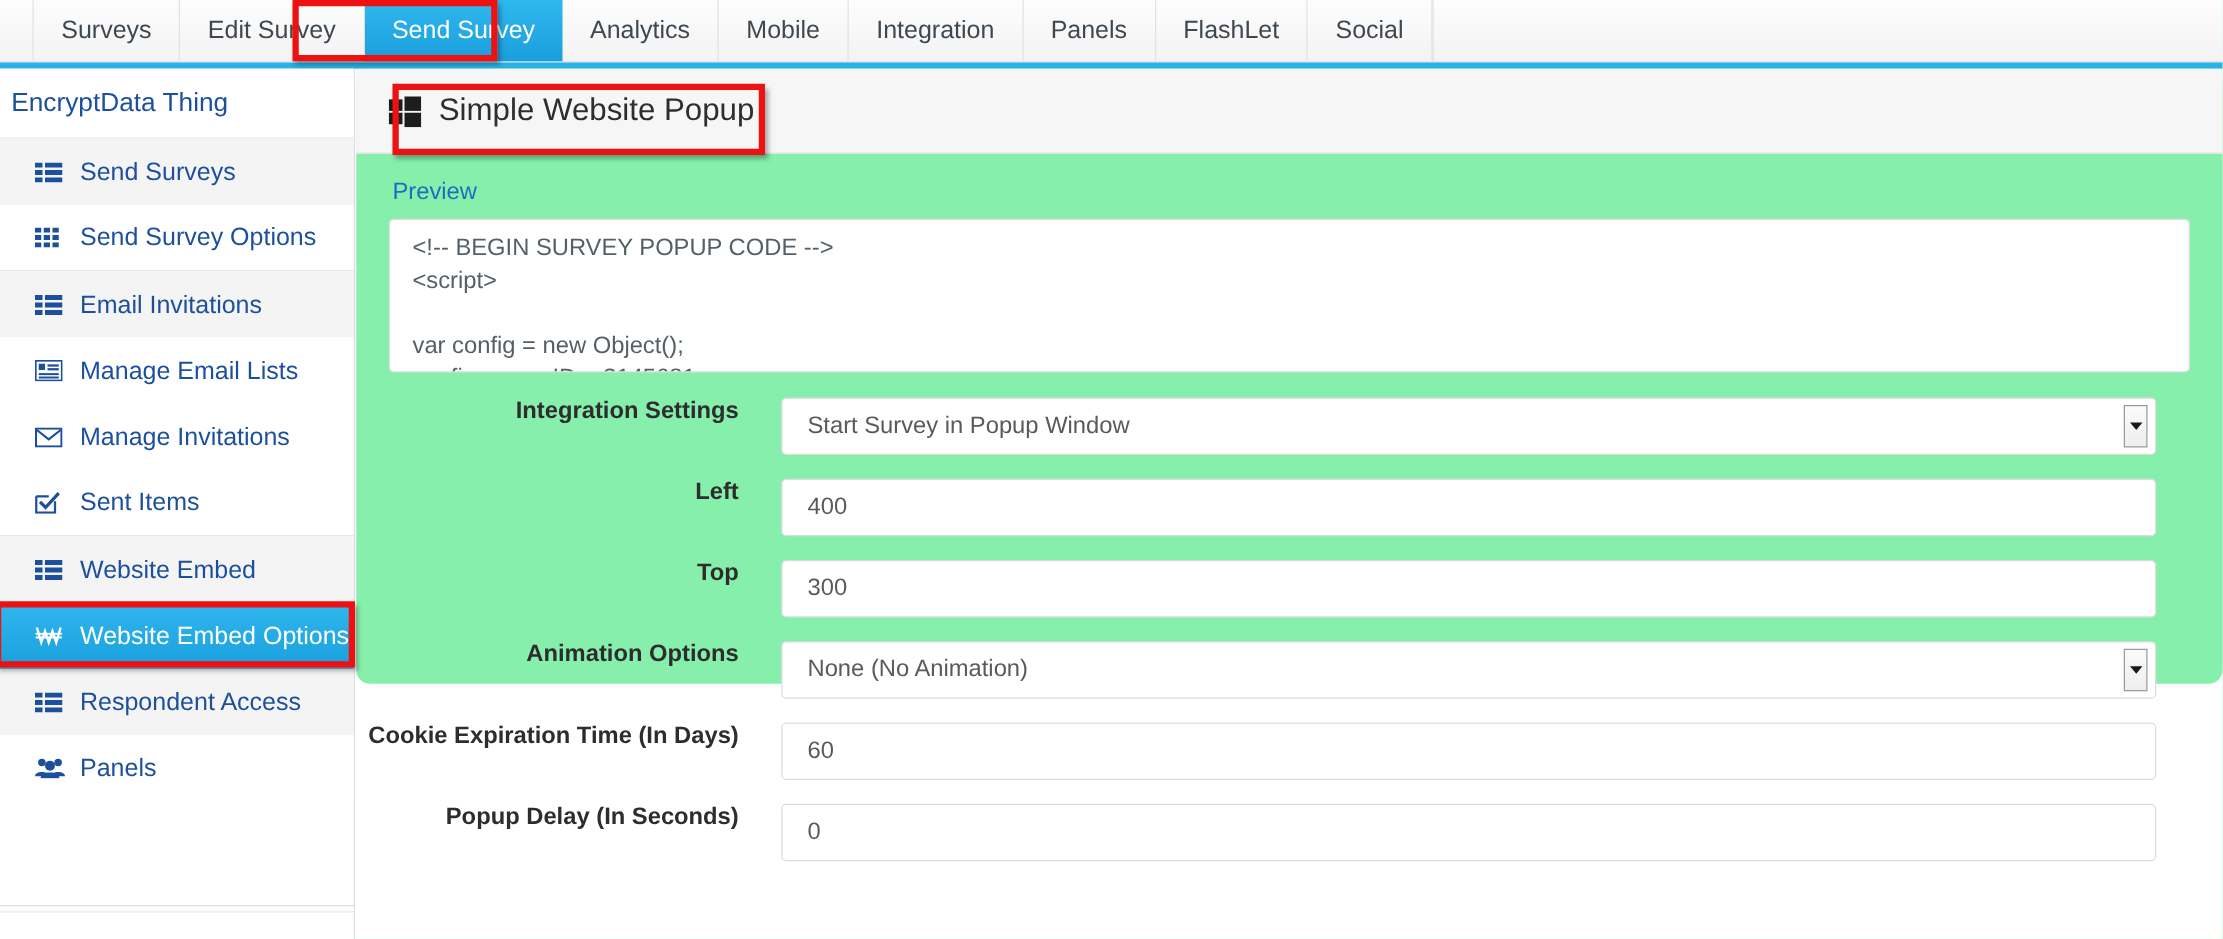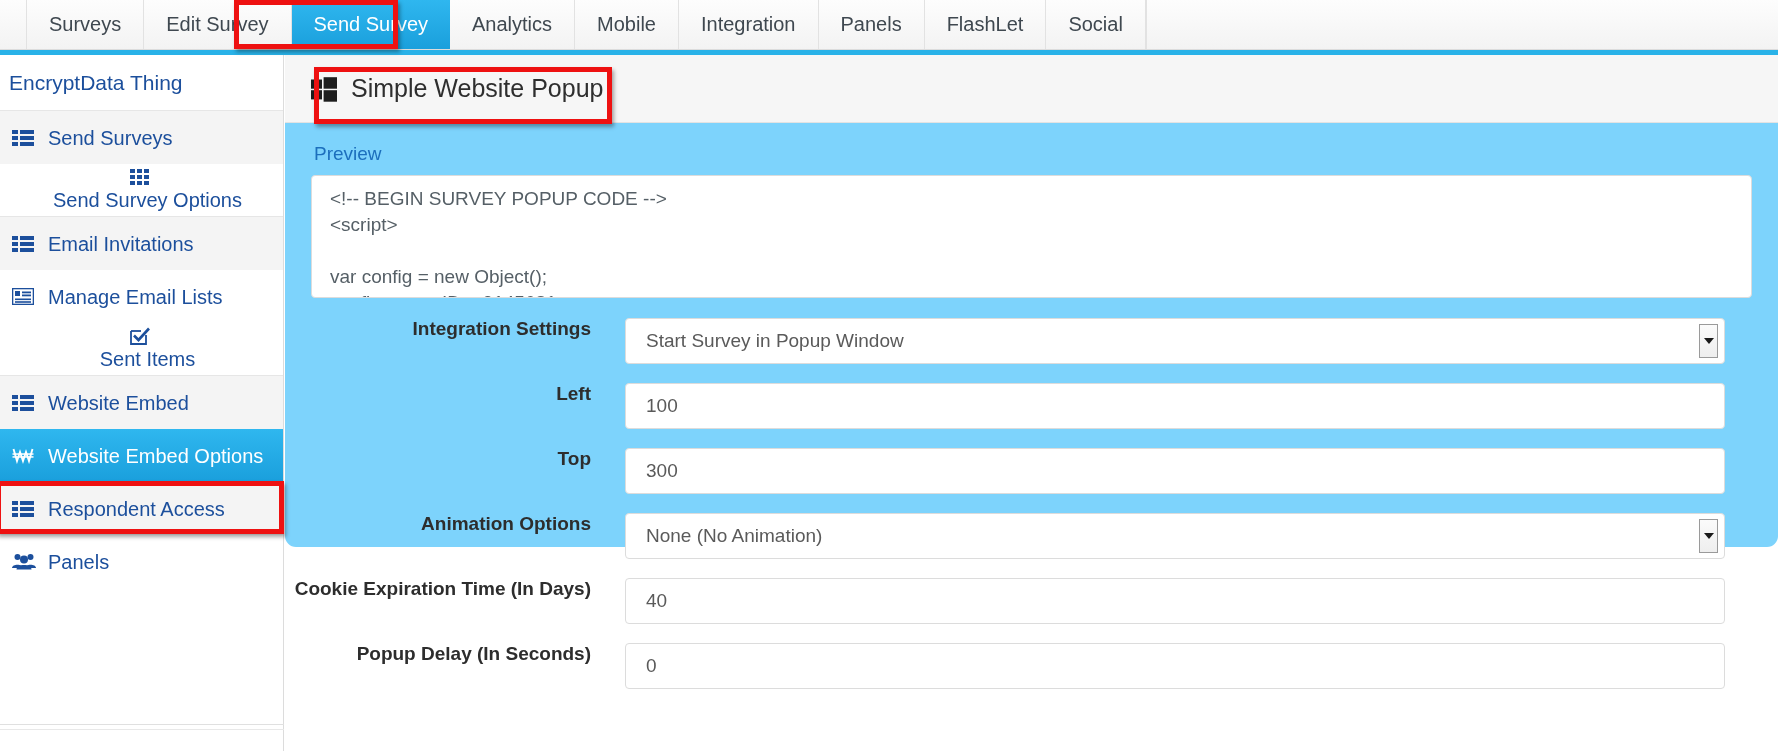--- a/index.html
+++ b/index.html
@@ -49,29 +49,29 @@
   .side-title {
     height: 56px; display: flex; align-items: center;
     padding-left: 9px;
     font-size: 21px; color: #1c4f9c;
     border-bottom: 1px solid #e6e6e6;
     background: #ffffff;
   }
   .side-item {
     height: 53px;
     display: flex; align-items: center;
-    padding-left: 12px;
+    padding-left: 28px;
     font-size: 20px;
     color: #1c4f9c;
     background: #ffffff;
     cursor: pointer;
     position: relative;
   }
   .side-item.shade { background: #f4f4f4; }
-  .side-item.group-end { border-bottom: 1px solid #e6e6e6; flex-direction: column; }
+  .side-item.group-end { border-bottom: 1px solid #e6e6e6; }
   .side-item.active {
     background: linear-gradient(to bottom, #2fb7ef 0%, #1a9fdc 100%);
     color: #ffffff;
   }
   .side-ico {
     width: 26px; height: 20px; margin-right: 10px;
     display: inline-flex; align-items: center; justify-content: flex-start;
     flex: 0 0 26px;
   }
   .side-ico svg { display: block; }
@@ -82,21 +82,21 @@
   }
   #side-bottom-rule2 {
     position: absolute; left: 0; bottom: 21px; width: 284px; height: 1px;
     background: #e8e8e8;
   }
 
   
   #main {
     position: absolute; left: 285px; top: 55px;
     width: 1493px; height: 492px;
-    background: #7dd3fc;
+    background: #86efac;
     border-radius: 11px;
   }
   #panel-head {
     height: 68px;
     background: #f6f6f6;
     border-bottom: 1px solid #e3e3e3;
     display: flex; align-items: center;
     padding-left: 26px;
   }
   #panel-title {
@@ -271,20 +271,29 @@
           <rect x="3" y="3" width="5" height="5" fill="#1c4f9c"></rect>
           <rect x="10" y="3.5" width="9" height="1.8" fill="#1c4f9c"></rect>
           <rect x="10" y="6.5" width="9" height="1.8" fill="#1c4f9c"></rect>
           <rect x="3" y="10.5" width="16" height="1.6" fill="#1c4f9c"></rect>
           <rect x="3" y="13.2" width="16" height="1.6" fill="#1c4f9c"></rect>
         </svg>
     </span>
     <span class="side-label">Manage Email Lists</span>
   </div>
 
+  <div class="side-item">
+    <span class="side-ico">
+      <svg width="22" height="16" viewBox="0 0 22 16">
+          <rect x="0.8" y="0.8" width="20.4" height="14.4" fill="none" stroke="#1c4f9c" stroke-width="1.7"></rect>
+          <path d="M1.5 2 L11 9.5 L20.5 2" fill="none" stroke="#1c4f9c" stroke-width="1.7"></path>
+        </svg>
+    </span>
+    <span class="side-label">Manage Invitations</span>
+  </div>
 
   <div class="side-item group-end">
     <span class="side-ico">
       <svg width="20" height="18" viewBox="0 0 20 18">
           <path d="M1 4 L1 17 L16 17 L16 8" fill="none" stroke="#1c4f9c" stroke-width="1.8"></path>
           <path d="M1 4 L11 4" fill="none" stroke="#1c4f9c" stroke-width="1.8"></path>
           <path d="M4 8.5 L8.5 13 L19 1.5" fill="none" stroke="#1c4f9c" stroke-width="2.6"></path>
         </svg>
     </span>
     <span class="side-label">Sent Items</span>
@@ -377,21 +386,21 @@
         <span>Start Survey in Popup Window</span>
         <span class="sel-arrow">
             <i></i>
           </span>
       </div>
     </div>
 
     <div class="frow">
       <div class="flabel">Left</div>
       <div class="fctrl">
-        <span>100</span>
+        <span>400</span>
       </div>
     </div>
 
     <div class="frow">
       <div class="flabel">Top</div>
       <div class="fctrl">
         <span>300</span>
       </div>
     </div>
 
@@ -401,21 +410,21 @@
         <span>None (No Animation)</span>
         <span class="sel-arrow">
             <i></i>
           </span>
       </div>
     </div>
 
     <div class="frow">
       <div class="flabel">Cookie Expiration Time (In Days)</div>
       <div class="fctrl">
-        <span>40</span>
+        <span>60</span>
       </div>
     </div>
 
     <div class="frow">
       <div class="flabel">Popup Delay (In Seconds)</div>
       <div class="fctrl">
         <span>0</span>
       </div>
     </div>
 

